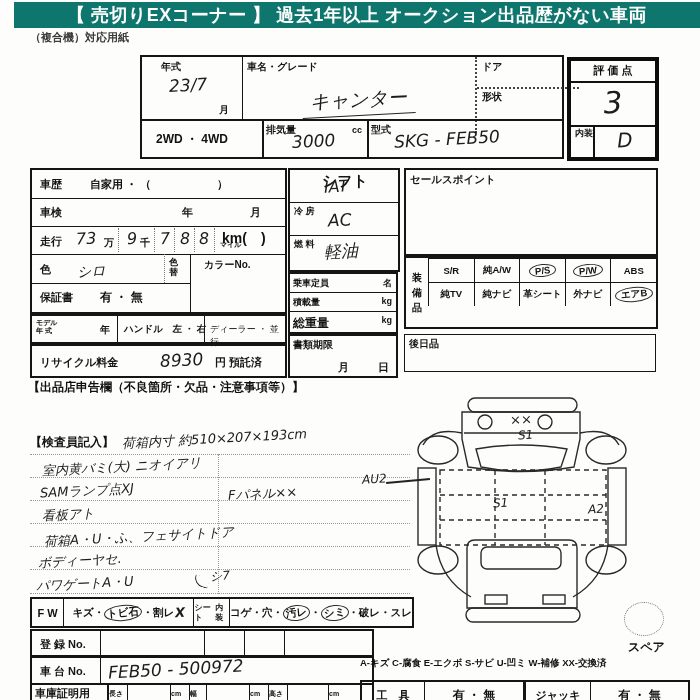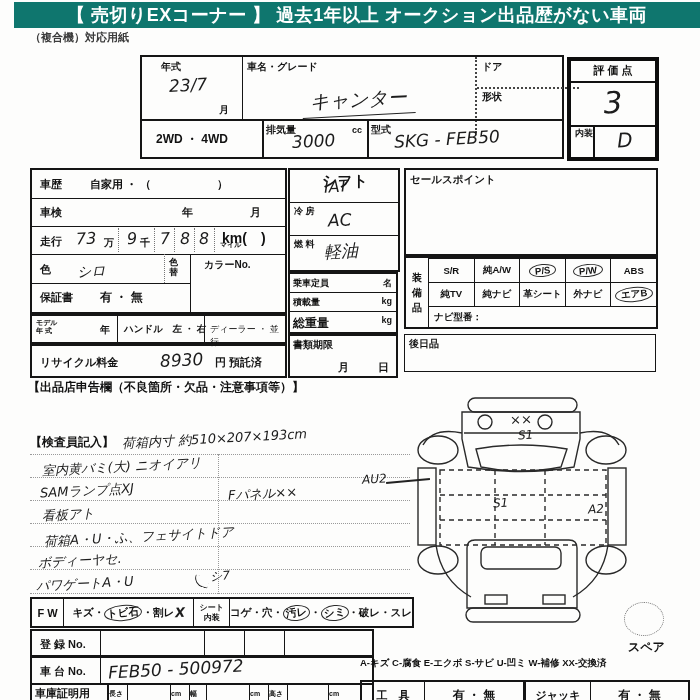--- a/index.html
+++ b/index.html
@@ -161,23 +161,20 @@
         <span class="circ">P/W</span>
       </div>
     <div class="eqcell">ABS</div>
     <div class="eqcell">純TV</div>
     <div class="eqcell">純ナビ</div>
     <div class="eqcell">革シート</div>
     <div class="eqcell">外ナビ</div>
     <div class="eqcell">
         <span class="circ">エアB</span>
       </div>
-    <div class="eqcell" style="grid-column:2/7;justify-content:flex-start;padding-left:5px;">
-      <span>ナビ型番：</span>
-    </div>
   </div>
 
   <div class="abs bd" style="left:404px;top:334px;width:250px;height:36px;border-width:1.5px;">
     <span class="lbl abs" style="left:4px;top:2px;">後日品</span>
   </div>
 
   <div class="abs bd" style="left:30px;top:314px;width:253px;height:26px;">
     <span class="abs" style="left:4px;top:3px;font-size:7px;font-weight:bold;line-height:1.2;">
       <span>モデル</span><br><span>年 式</span>
     </span>
@@ -220,21 +217,21 @@
   </div>
 
   <div class="abs bd" style="left:30px;top:597px;width:380px;height:27px;display:flex;align-items:stretch;">
     <div style="width:36px;border-right:1.5px solid #151515;display:flex;align-items:center;justify-content:center;font-size:11px;font-weight:bold;">F W</div>
     <div style="width:150px;border-right:1.5px solid #151515;display:flex;align-items:center;justify-content:center;font-size:10.5px;font-weight:bold;white-space:nowrap;">
       <span>キズ・</span>
         <span class="circ" style="padding:0 2px;">トビ石</span>
         <span>・割レ</span>
         <span class="hw" style="font-size:13px;margin-left:1px;">X</span>
     </div>
-    <div style="width:40px;border-right:1.5px solid #151515;display:flex;flex-direction:column;align-items:center;justify-content:center;font-size:8px;font-weight:bold;line-height:1.2;">
+    <div style="width:40px;border-right:1.5px solid #151515;display:flex;flex-direction:row;align-items:center;justify-content:center;font-size:8px;font-weight:bold;line-height:1.2;">
       <span>シート</span>
         <span>内装</span>
     </div>
     <div style="flex:1;display:flex;align-items:center;justify-content:center;font-size:10.5px;font-weight:bold;white-space:nowrap;">
       <span>コゲ・穴・</span>
         <span class="circ" style="padding:0 2px;">汚レ</span>
         <span>・</span>
         <span class="circ" style="padding:0 2px;">シミ</span>
         <span>・破レ・スレ</span>
     </div>

